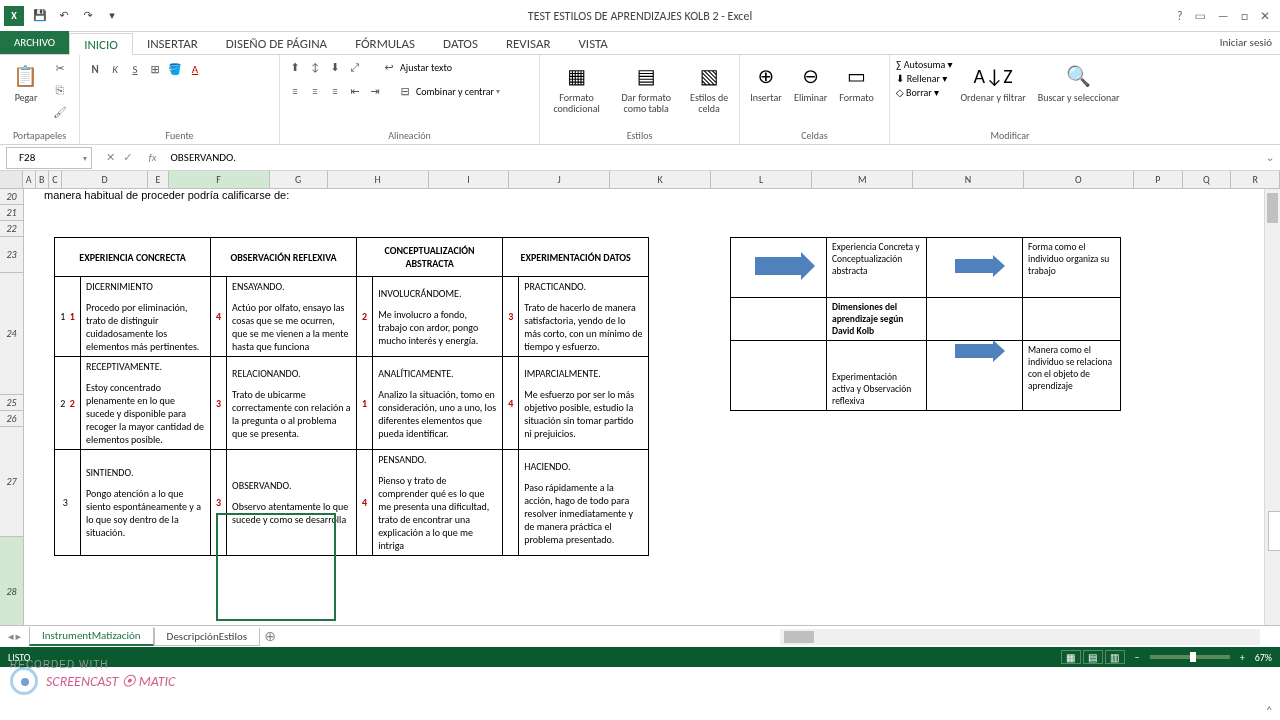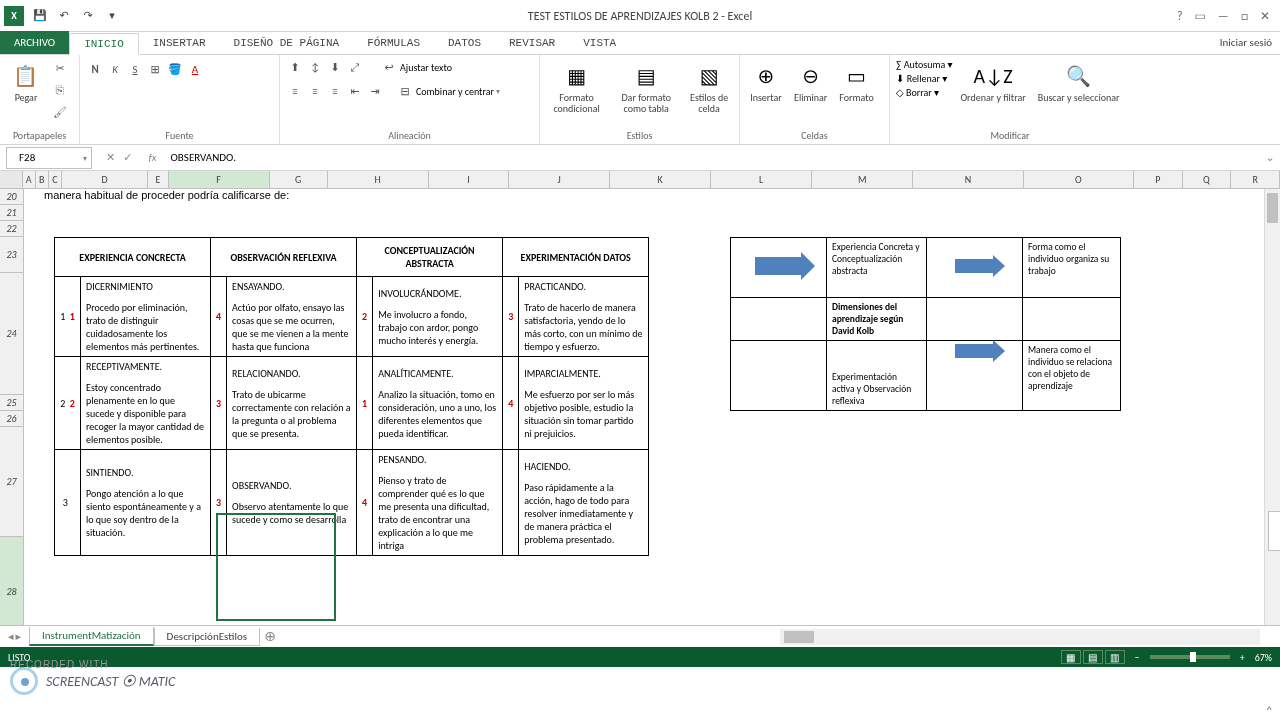--- a/index.html
+++ b/index.html
@@ -9,21 +9,21 @@
 .titlebar { height: 32px; background: #fff; display: flex; align-items: center; border-bottom: 1px solid #d4d4d4; position: relative; }
 .titlebar .qat { display: flex; align-items: center; padding: 0 4px; gap: 8px; }
 .titlebar .excel-icon { width: 20px; height: 20px; background: #217346; color: #fff; display: flex; align-items: center; justify-content: center; font-size: 10px; font-weight: bold; }
 .titlebar .qat-icon { width: 16px; height: 16px; color: #444; display: flex; align-items: center; justify-content: center; cursor: pointer; }
 .titlebar .title { position: absolute; left: 50%; transform: translateX(-50%); color: #444; font-size: 12px; }
 .titlebar .win-controls { position: absolute; right: 0; display: flex; gap: 12px; padding: 0 10px; color: #666; font-size: 12px; }
 
 
 .ribbon-tabs { height: 23px; background: #fff; display: flex; align-items: flex-end; border-bottom: 1px solid #d4d4d4; position: relative; }
 .tab-file { background: #217346; color: #fff; padding: 4px 14px; font-size: 11px; height: 23px; display: flex; align-items: center; }
-.tab { padding: 4px 14px; font-size: 11px; color: #444; cursor: pointer; height: 22px; display: flex; align-items: center; font-family: Liberation Mono, monospace; }
+.tab { padding: 4px 14px; font-size: 13px; color: #444; cursor: pointer; height: 22px; display: flex; align-items: center; }
 .tab.active { background: #fff; border: 1px solid #d4d4d4; border-bottom: 1px solid #fff; color: #217346; margin-bottom: -1px; }
 .signin { position: absolute; right: 8px; font-size: 11px; color: #444; top: 4px; }
 
 
 .ribbon { height: 90px; background: #fff; border-bottom: 1px solid #d4d4d4; display: flex; }
 .ribbon-group { border-right: 1px solid #e0e0e0; padding: 3px 6px 0; display: flex; flex-direction: column; position: relative; }
 .ribbon-group-label { text-align: center; font-size: 10px; color: #666; position: absolute; bottom: 2px; left: 0; right: 0; }
 .ribbon-group-content { flex: 1; display: flex; align-items: flex-start; gap: 4px; }
 .big-btn { display: flex; flex-direction: column; align-items: center; padding: 2px 4px; cursor: pointer; }
 .big-btn .icon { width: 32px; height: 32px; display: flex; align-items: center; justify-content: center; font-size: 20px; }
@@ -93,21 +93,21 @@
 
 
 .status-bar { height: 20px; background: #0b5a2f; color: #fff; display: flex; align-items: center; padding: 0 8px; font-size: 10px; justify-content: space-between; }
 .status-right { display: flex; align-items: center; gap: 10px; }
 .view-btns { display: flex; gap: 2px; }
 .view-btn { width: 20px; height: 14px; border: 1px solid #5a8a5a; display: flex; align-items: center; justify-content: center; }
 .zoom-slider { width: 80px; height: 4px; background: #5a8a5a; position: relative; }
 .zoom-slider .handle { position: absolute; left: 50%; top: -3px; width: 6px; height: 10px; background: #fff; }
 
 .watermark { position: absolute; left: 10px; bottom: 50px; font-size: 10px; color: #999; font-family: Arial; letter-spacing: 1px; }
-.somark { position: absolute; left: 10px; bottom: 24px; width: 220px; height: 30px; opacity: 0.7; font-size: 14px; font-style: italic; color: #0f172a; display: flex; align-items: center; }
+.somark { position: absolute; left: 10px; bottom: 24px; width: 220px; height: 30px; opacity: 0.7; font-size: 14px; font-style: italic; color: #be185d; display: flex; align-items: center; }
 .somark .circ { width: 28px; height: 28px; border: 3px solid #88bde8; border-radius: 50%; margin-right: 8px; position: relative; }
 .somark .circ::after { content: ''; position: absolute; left: 8px; top: 8px; width: 8px; height: 8px; background: #3a7ab8; border-radius: 50%; }
 
 .side-panel-tab { position: absolute; right: 0; top: 340px; width: 12px; height: 40px; background: #fff; border: 1px solid #c0c0c0; border-right: none; }
 </style>
 </head>
 <body>
 
 <div class="titlebar">
   <div class="qat">

